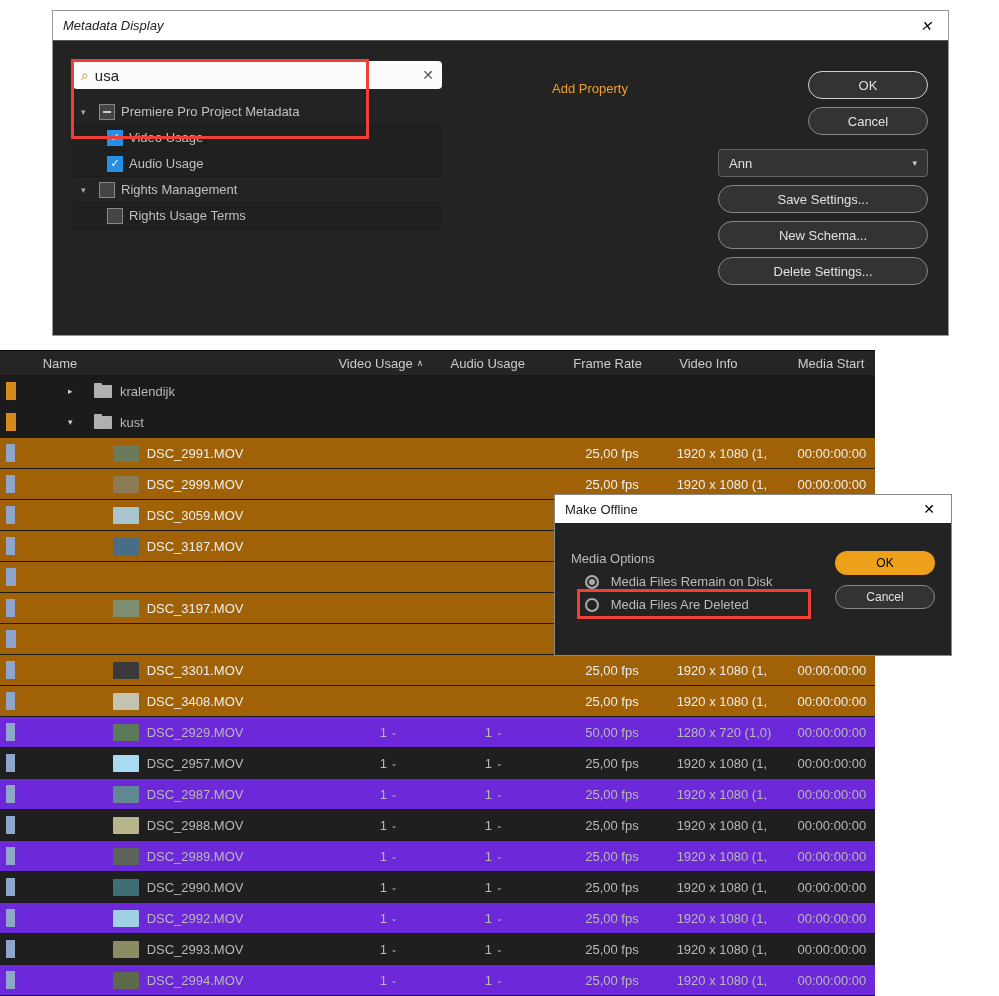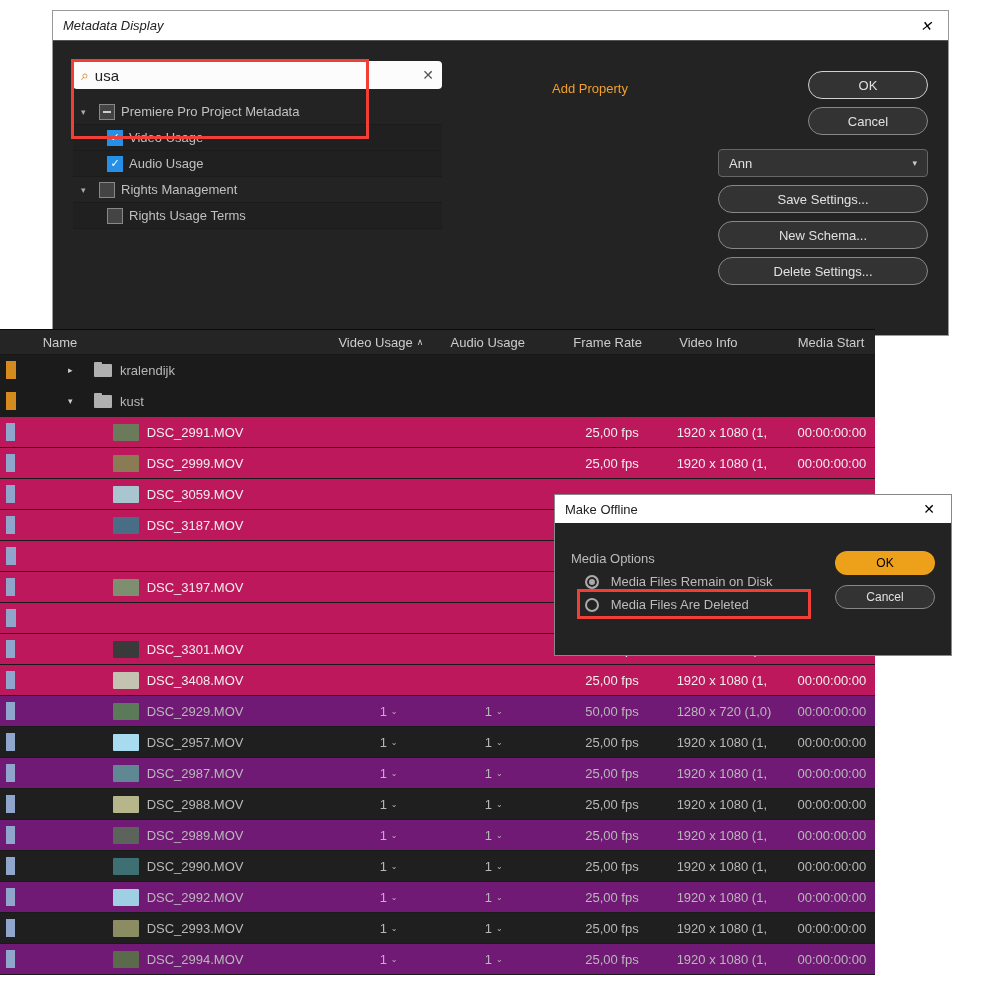--- a/index.html
+++ b/index.html
@@ -27,36 +27,36 @@
 .addprop { text-align: center; color: #f0a030; font-size: 13px; width: 260px; padding-top: 20px; }
 .btn-col { width: 190px; padding-top: 10px; display: flex; flex-direction: column; align-items: flex-end; gap: 8px; }
 .rbtn { width: 120px; height: 28px; border-radius: 14px; border: 1px solid #888; background: #333; color: #e0e0e0; font-size: 13px; display: inline-flex; align-items: center; justify-content: center; }
 .rbtn.ok { border-color: #d0d0d0; }
 .rbtn.wide { width: 210px; }
 .sel-box { width: 210px; height: 28px; border-radius: 4px; border: 1px solid #666; background: #333; color: #e0e0e0; display: flex; align-items: center; padding: 0 10px; font-size: 13px; margin-top: 6px; }
 .sel-box .cv { font-size: 9px; color: #ccc; margin-left: auto; }
 .redbox { position: absolute; border: 3px solid #ef3f36; pointer-events: none; }
 
 
-.panel { position: absolute; left: 0; top: 329px; width: 875px; height: 646px; background: #1f1f1f; color: #b8b8b8; font-size: 13px; }
+.panel { position: absolute; left: 0; top: 350px; width: 875px; height: 646px; background: #1f1f1f; color: #b8b8b8; font-size: 13px; }
 .panel-hdr { display: flex; height: 26px; background: #252525; border-bottom: 1px solid #181818; border-top:1px solid #0a0a0a; }
 .hcell { display: flex; align-items: center; padding: 0 6px; color: #ccc; }
 .c-chip { width: 22px; }
 .c-name { width: 352px; padding-left: 22px; }
 .c-vid { width: 120px; justify-content:center; }
 .c-aud { width: 124px; justify-content:center; }
 .c-fr { width: 150px; text-align: center; justify-content:center;}
 .c-vi { width: 130px; }
 .c-ms { width: 100px; justify-content:center; }
 .sort-arr { font-size: 9px; margin-left: 4px; color:#ccc; }
 
 .rows { }
 .row { display: flex; align-items: center; height: 31px; border-bottom: 1px solid #1a1a1a; }
-.row.alt { background: #701a75; justify-content: center; }
-.row.sel { background: #be185d; color: #eee; }
+.row.alt { background: #6d28d9; justify-content: center; }
+.row.sel { background: #a16207; color: #eee; }
 .row.dark { background: #1b1b1b; }
 .chip { width: 10px; height: 18px; margin: 0 6px; }
 .chip.orange { background: #d48a1d; }
 .chip.lblue { background: #90a5cc; }
 .expand { width: 12px; color: #ccc; font-size: 9px; }
 .folder { width: 18px; height: 13px; background: #b0b0b0; border-top: 3px solid #b0b0b0; border-radius: 1px; margin-right: 8px; }
 .folder:before { content:''; display:block; width:8px; height:3px; background:#b0b0b0; position:relative; top:-5px; border-radius:1px 1px 0 0; }
 .thumb { width: 26px; height: 17px; margin-right: 8px; border-radius:1px; }
 .cell { display: flex; align-items: center; }
 .small-v { font-size: 8px; margin-left: 4px; color:#bbb; }

